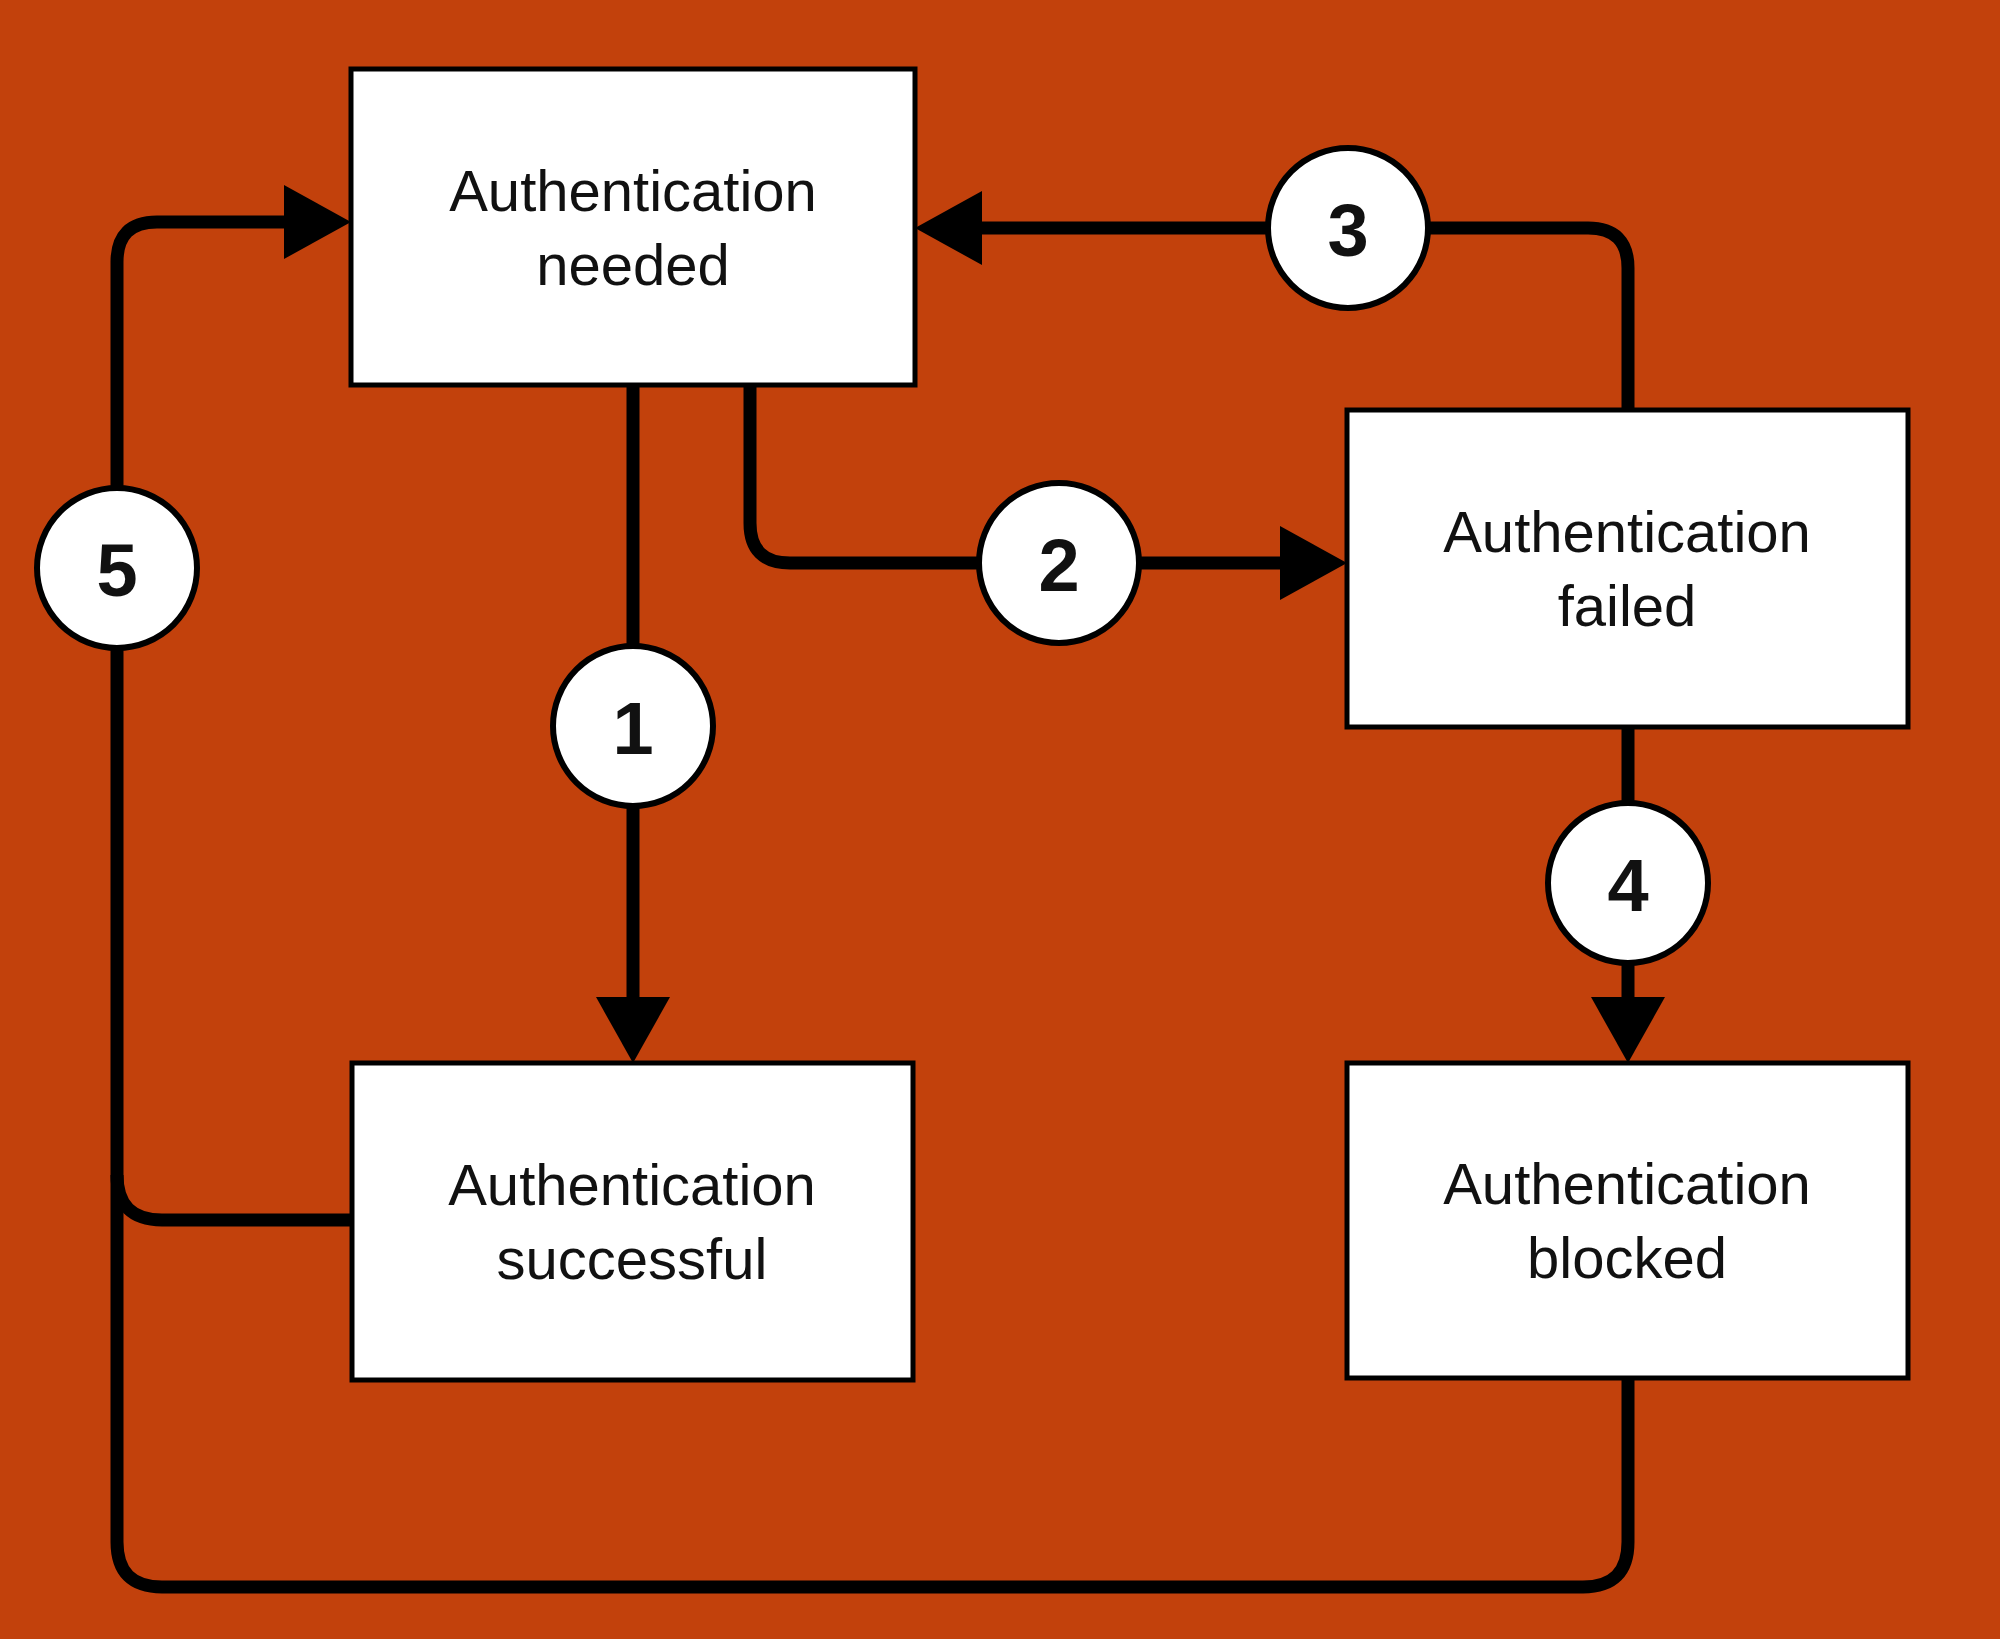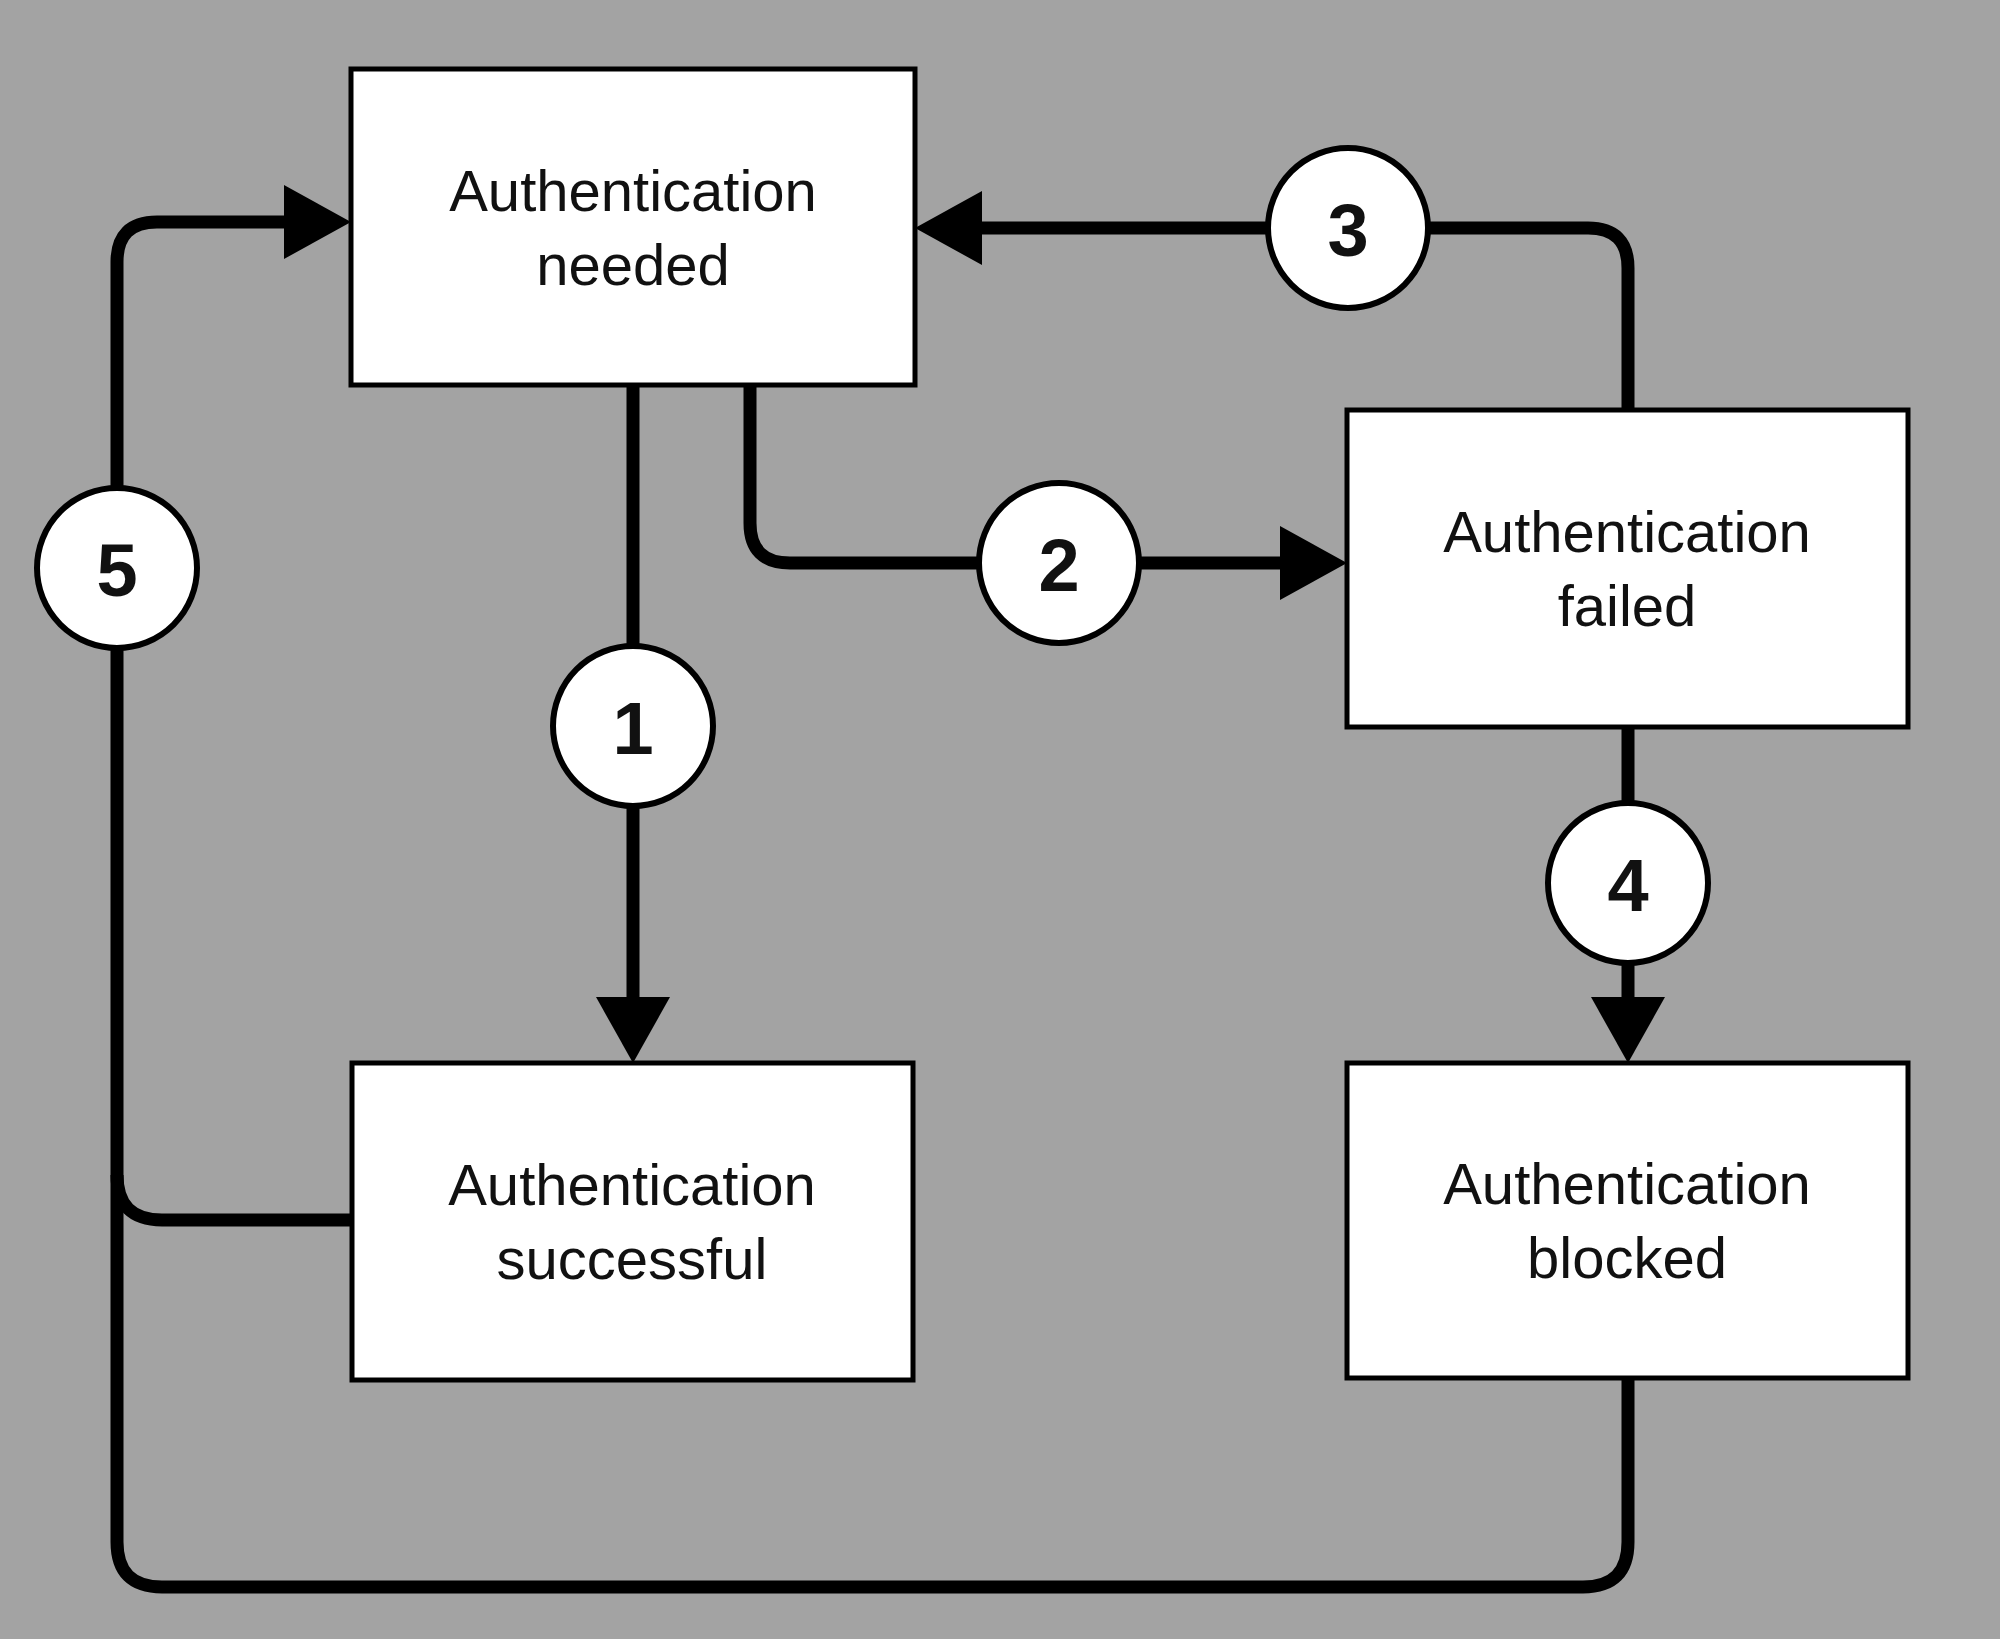--- a/index.html
+++ b/index.html
@@ -5,21 +5,21 @@
   html, body {
     margin: 0;
     padding: 0;
     background: #ffffff;
     width: 100%;
     height: 100%;
   }
   .stage {
     width: 100%;
     height: 100vh;
-    background: #a3a3a3;
+    background: #c2410c;
     text-align: center;
   }
   svg {
     display: block;
     width: 100%;
     height: 100%;
   }
   .node-box {
     fill: #ffffff;
     stroke: #000000;

